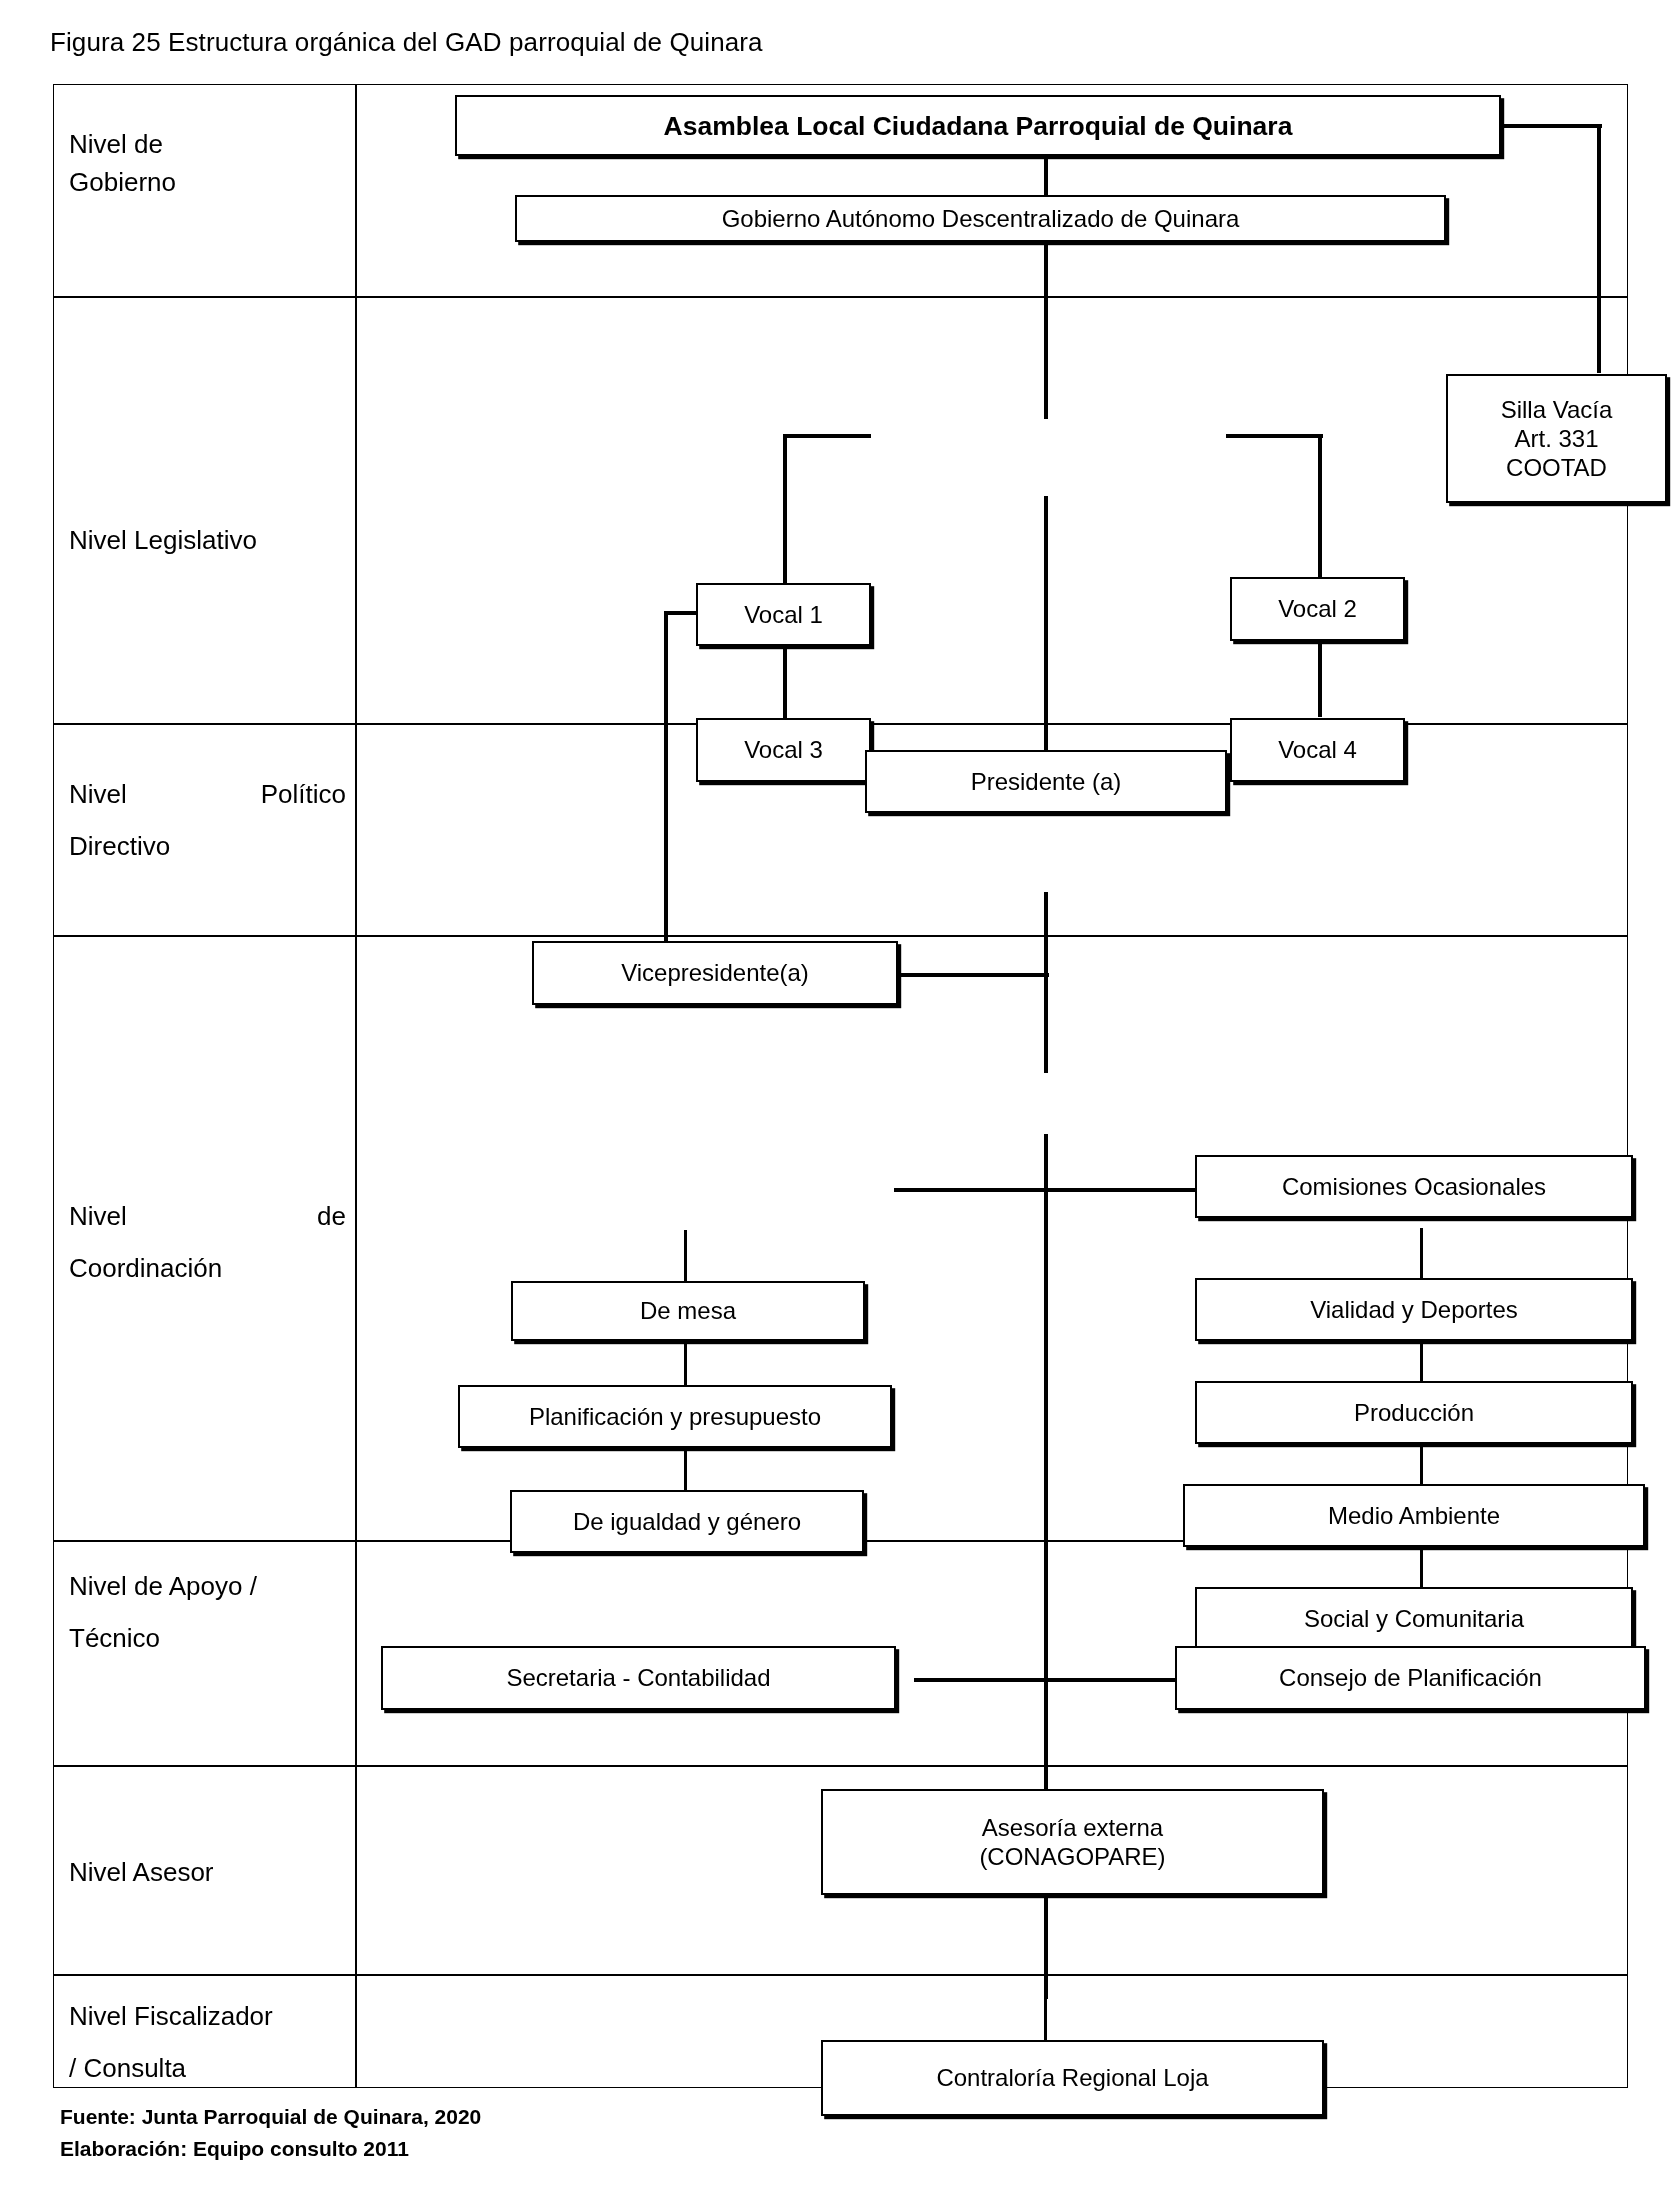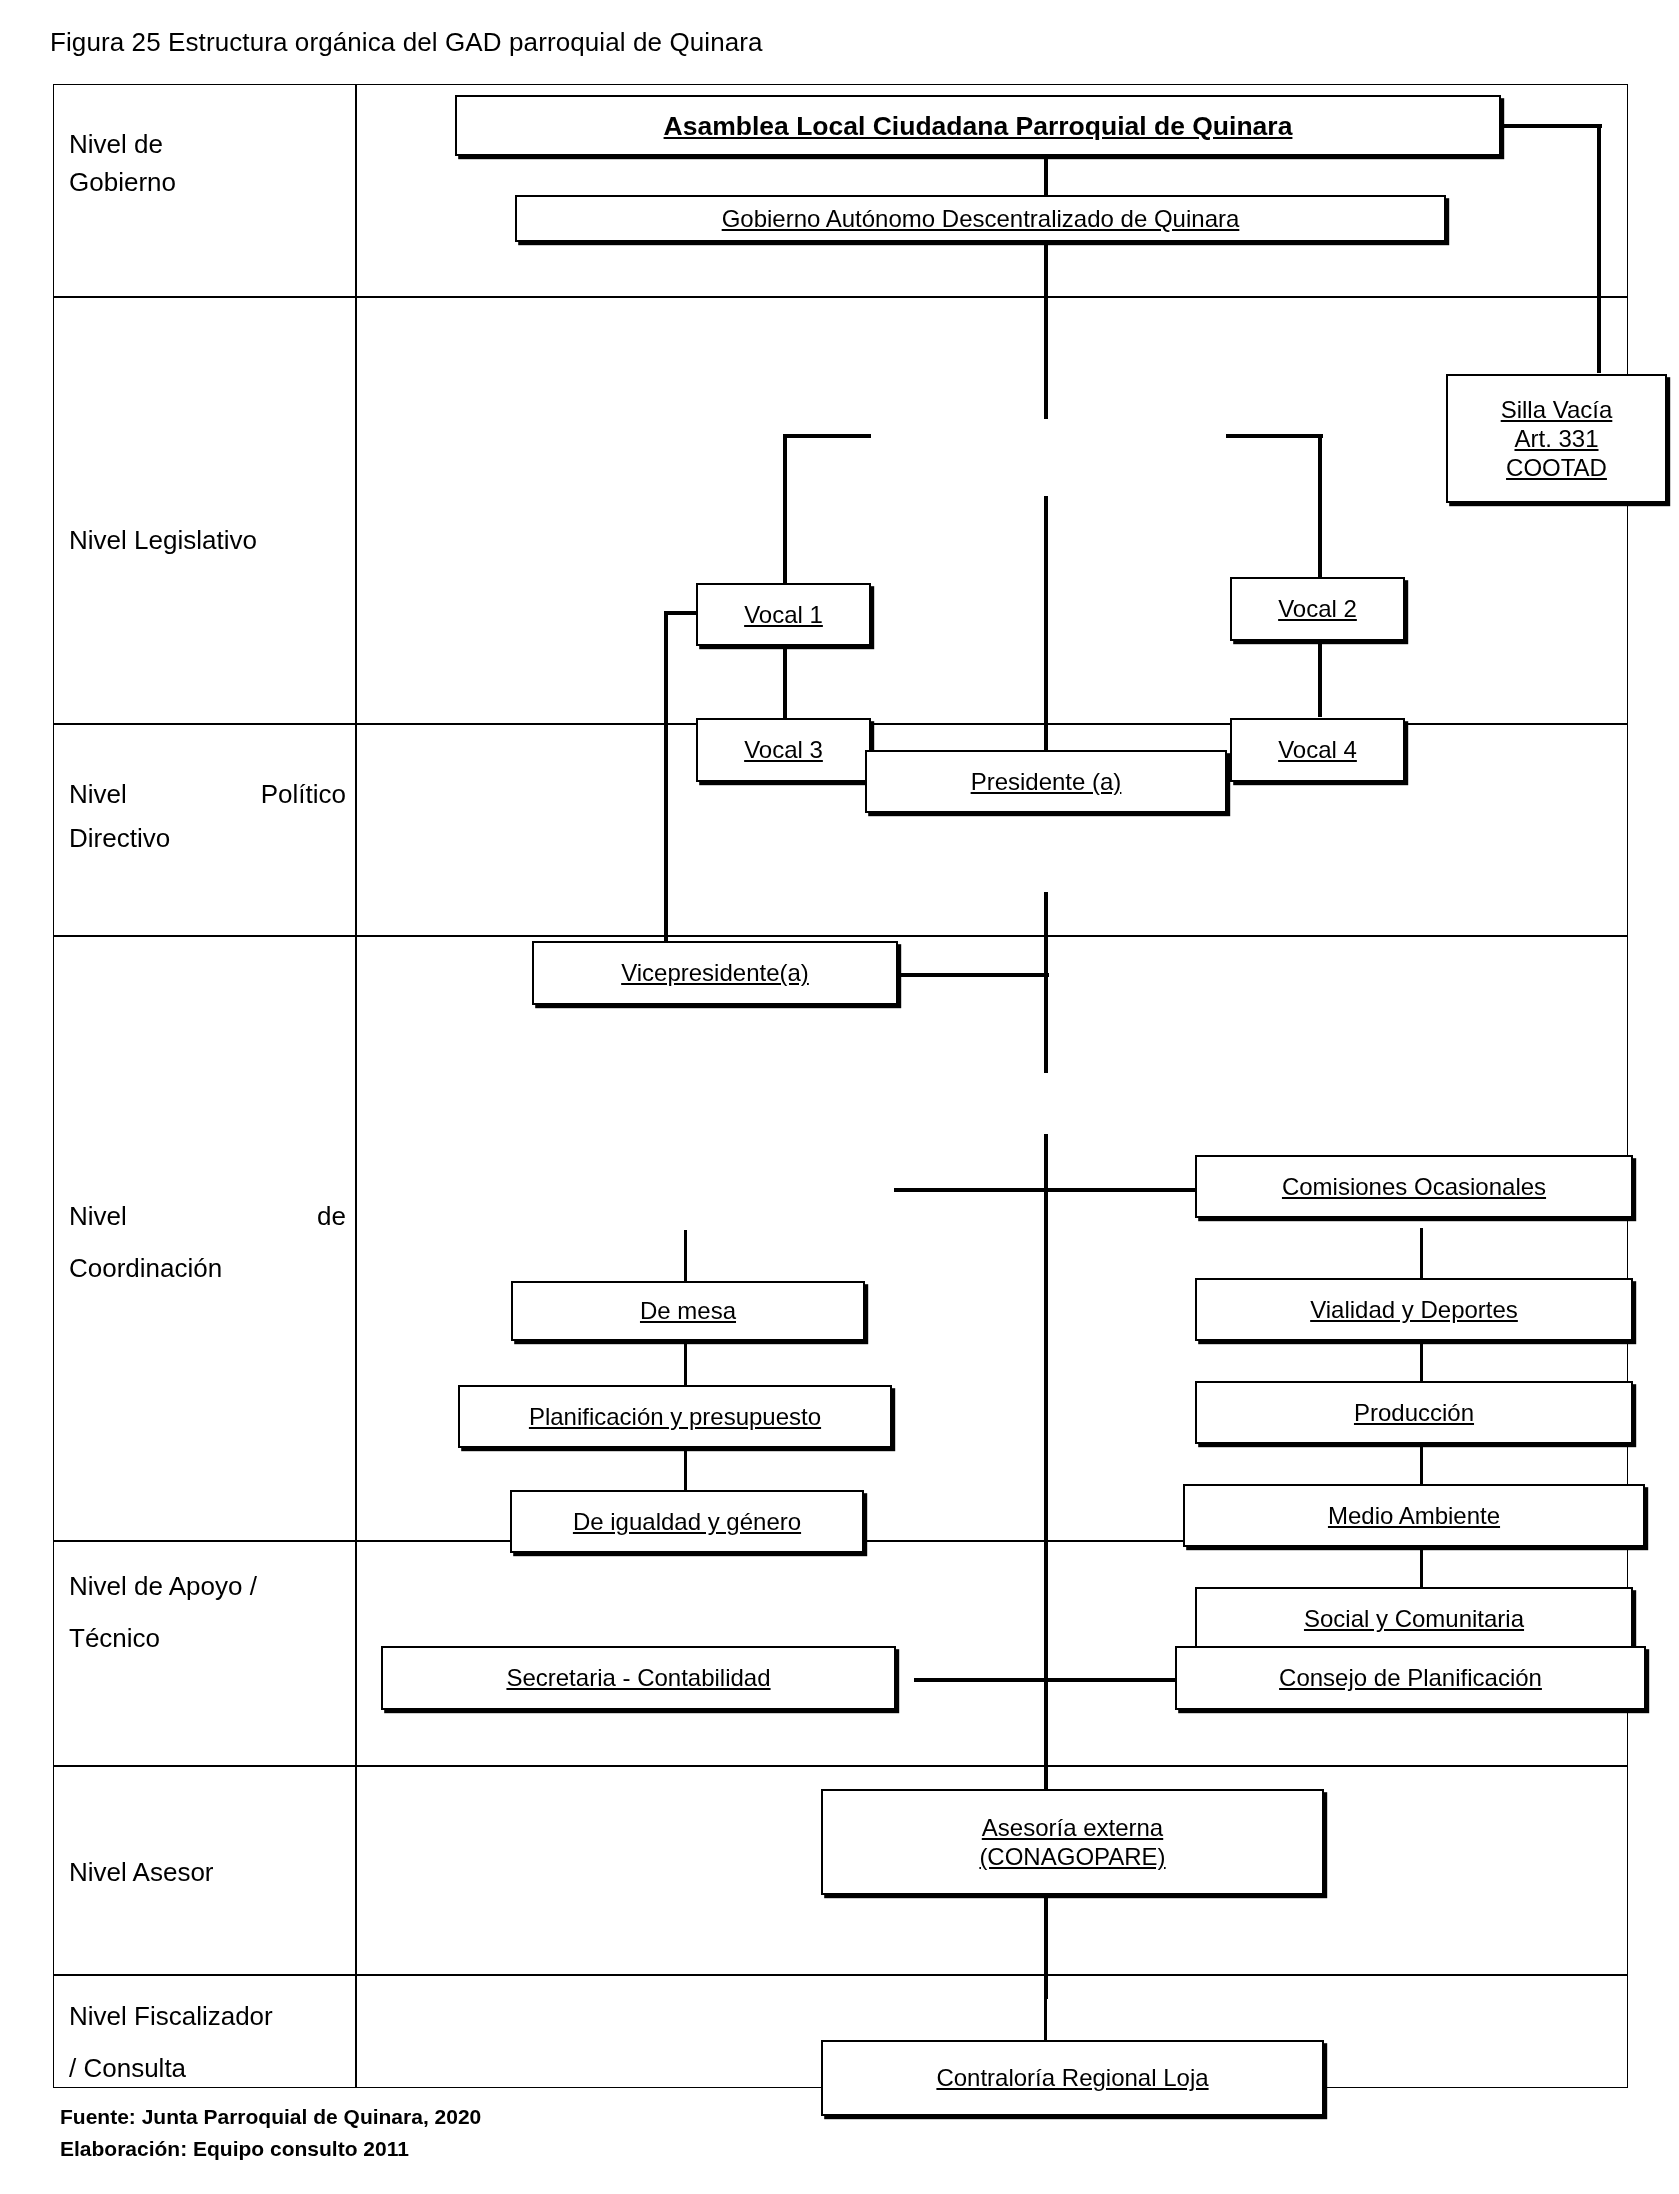--- a/index.html
+++ b/index.html
@@ -31,21 +31,21 @@
   }
   .lvl .ln{display:block;}
   .lvl .jline{display:block;text-align:justify;text-align-last:justify;}
 
   
   .box{
     position:absolute;box-sizing:border-box;
     background:#fff;border:2.4px solid #000;
     display:flex;align-items:center;justify-content:center;
     text-align:center;font-size:24px;line-height:1.22;
-    color:#000;z-index:3;padding:1.6px 4.8px;text-decoration:underline;
+    color:#000;z-index:3;padding:1.6px 4.8px;
   }
   .box.shadow{box-shadow:3.2px 3.2px 0 0 #000;}
   .box.bold{font-weight:bold;font-size:26.5px;}
 
   
   .ln-h{position:absolute;height:4px;background:#000;z-index:1;}
   .ln-v{position:absolute;width:4px;background:#000;z-index:1;}
   .ln-v.thin{width:3.2px;}
 
   
@@ -78,21 +78,21 @@
       <span class="ln">Nivel de</span>
       <span class="ln">Gobierno</span>
     </div>
 
     <div class="lvl" style="top:438px">
       <span class="ln">Nivel Legislativo</span>
     </div>
 
     <div class="lvl" style="top:692px">
       <span class="jline"><span>Nivel</span> <span>Político</span></span>
-      <span class="ln" style="margin-top:6px">Directivo</span>
+      <span class="ln" style="margin-top:14px">Directivo</span>
     </div>
 
     <div class="lvl" style="top:1114px">
       <span class="jline"><span>Nivel</span> <span>de</span></span>
       <span class="ln" style="margin-top:14.5px">Coordinación</span>
     </div>
 
     <div class="lvl" style="top:1484px">
       <span class="ln">Nivel  de  Apoyo  /</span>
       <span class="ln" style="margin-top:14.5px">Técnico</span>

